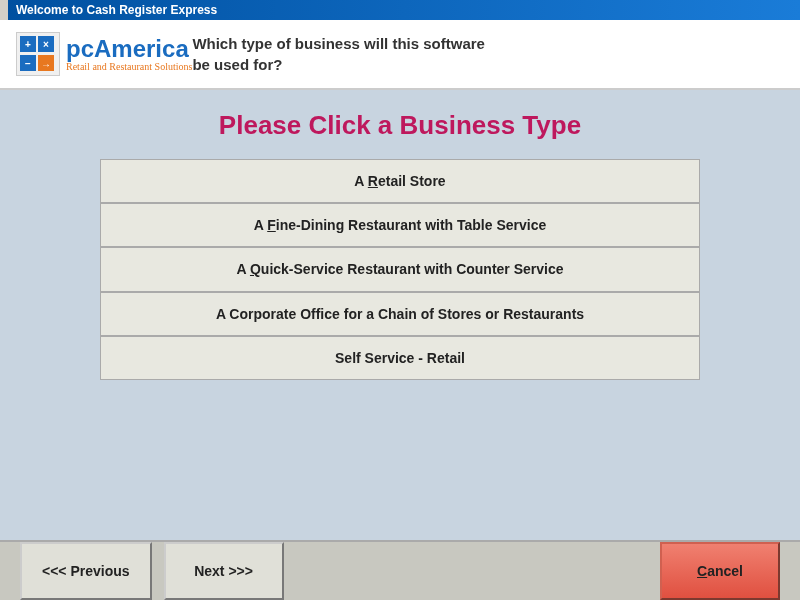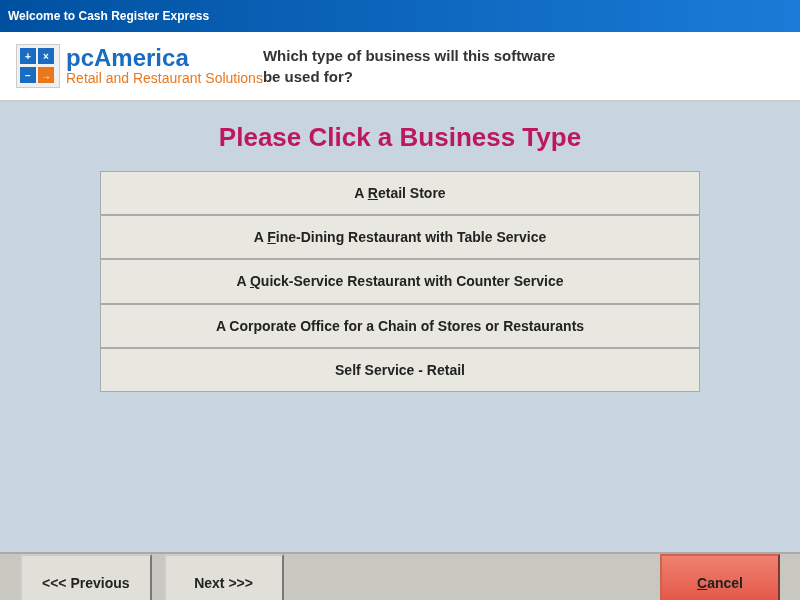--- a/index.html
+++ b/index.html
@@ -12,23 +12,24 @@
       overflow: hidden;
     }
 
     
     .title-bar {
       background: linear-gradient(to right, #0050a0, #1a7cd8);
       color: white;
       font-size: 12px;
       font-weight: bold;
       padding: 4px 8px;
-      height: 32px;
-      display: flex;
-      align-items: center;
+      height: 20px;
+      display: flex;
+      align-items: center;
+      margin-left: 8px;
     }
 
     
     .header {
       background: white;
       height: 70px;
       display: flex;
       align-items: center;
       padding: 0 16px;
       border-bottom: 2px solid #ccc;
@@ -70,22 +71,23 @@
     }
 
     .logo-text .brand {
       font-size: 24px;
       font-weight: bold;
       color: #1a6cc0;
       line-height: 1;
     }
 
     .logo-text .tagline {
-      font-size: 14px;
+      font-size: 10px;
       color: #e87820;
+      font-family: Liberation Serif, serif;
     }
 
     .header-question {
       flex: 1;
       font-size: 15px;
       font-weight: bold;
       color: #333;
       line-height: 1.4;
     }
 

